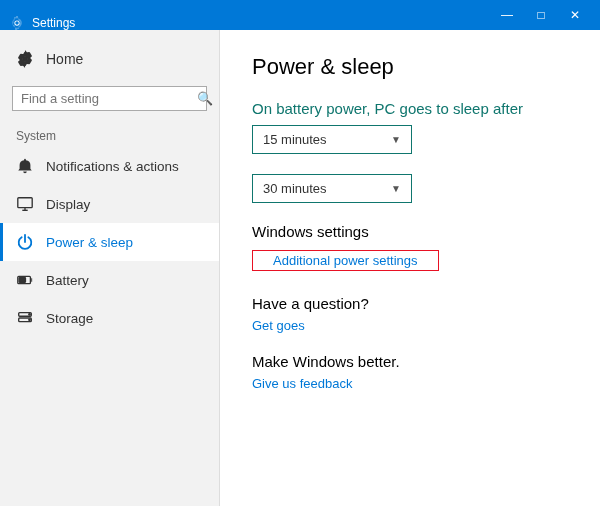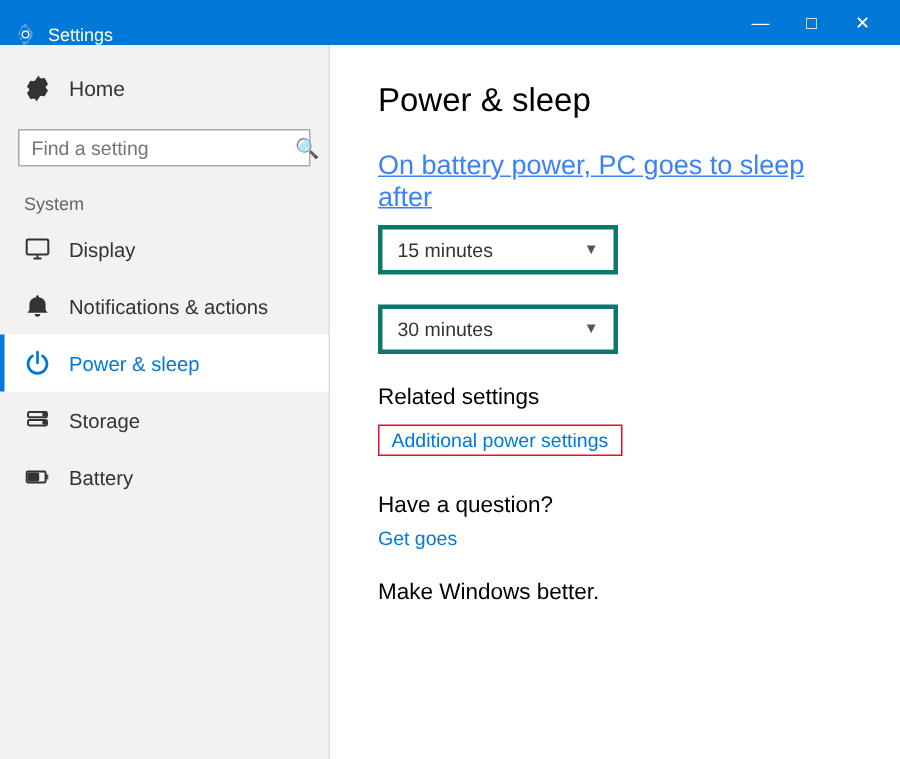--- a/index.html
+++ b/index.html
@@ -118,31 +118,30 @@
     }
 
     .page-title {
       font-size: 22px;
       font-weight: 300;
       color: #000;
       margin-bottom: 20px;
     }
 
     .section-label {
-      font-size: 18px;
-      color: #3b82f6;
+      font-size: 15px;
+      color: #0f766e;
       margin-bottom: 8px;
-      text-decoration: underline;
     }
 
     .dropdown-select {
       display: flex;
       align-items: center;
       justify-content: space-between;
-      border: 3px solid #0f766e;
+      border: 1px solid #0f766e;
       padding: 6px 10px;
       width: 160px;
       cursor: pointer;
       background: white;
       font-size: 13px;
       color: #333;
       margin-bottom: 20px;
     }
     .dropdown-arrow {
       font-size: 10px;
@@ -156,21 +155,21 @@
       margin-bottom: 10px;
     }
 
     .related-link {
       display: inline-block;
       color: #0078d7;
       font-size: 13px;
       text-decoration: none;
       cursor: pointer;
       border: 1.5px solid #e81123;
-      padding: 2px 8px;
+      padding: 2px 20px;
       margin-bottom: 24px;
     }
 
     .have-question-title {
       font-size: 15px;
       font-weight: 400;
       color: #000;
       margin-bottom: 6px;
     }
 
@@ -263,85 +262,86 @@
     </div>
 
     <div class="search-box">
       <input type="text" placeholder="Find a setting" style="">
       <span class="search-icon-char">🔍</span>
     </div>
 
     <div class="sidebar-section-label">System</div>
 
     <div class="sidebar-item">
+      <svg class="icon-bell" viewBox="0 0 20 20" fill="#333">
+        <path d="M10 2a1 1 0 00-1 1v.5A5.5 5.5 0 004 9v4l-1.5 2h15L16 13V9a5.5 5.5 0 00-5-5.5V3a1 1 0 00-1-1zm0 16a2 2 0 002-2H8a2 2 0 002 2z"></path>
+      </svg>
+      <span>Notifications &amp; actions</span>
+    </div>
+
+    <div class="sidebar-item">
       <svg class="icon-monitor" viewBox="0 0 20 20" fill="#333">
         <rect x="2" y="3" width="16" height="11" rx="1" fill="none" stroke="#333" stroke-width="1.5"></rect>
         <line x1="7" y1="17" x2="13" y2="17" stroke="#333" stroke-width="1.5"></line>
         <line x1="10" y1="14" x2="10" y2="17" stroke="#333" stroke-width="1.5"></line>
       </svg>
       <span>Display</span>
     </div>
 
-    <div class="sidebar-item">
-      <svg class="icon-bell" viewBox="0 0 20 20" fill="#333">
-        <path d="M10 2a1 1 0 00-1 1v.5A5.5 5.5 0 004 9v4l-1.5 2h15L16 13V9a5.5 5.5 0 00-5-5.5V3a1 1 0 00-1-1zm0 16a2 2 0 002-2H8a2 2 0 002 2z"></path>
-      </svg>
-      <span>Notifications &amp; actions</span>
-    </div>
-
     <div class="sidebar-item active">
       <svg class="icon-power" viewBox="0 0 20 20">
         <path d="M10 2v8" stroke="#0078d7" stroke-width="2" stroke-linecap="round" fill="none"></path>
         <path d="M6.3 4.7A7 7 0 1013.7 4.7" stroke="#0078d7" stroke-width="2" stroke-linecap="round" fill="none"></path>
       </svg>
       <span>Power &amp; sleep</span>
+    </div>
+
+    <div class="sidebar-item">
+      <svg class="icon-battery" viewBox="0 0 20 20" fill="none" stroke="#333" stroke-width="1.5">
+        <rect x="2" y="6" width="14" height="8" rx="1"></rect>
+        <line x1="16" y1="9" x2="18" y2="9" stroke="#333" stroke-width="1.5"></line>
+        <line x1="16" y1="11" x2="18" y2="11" stroke="#333" stroke-width="1.5"></line>
+        <rect x="3.5" y="7.5" width="7" height="5" rx="0.5" fill="#333"></rect>
+      </svg>
+      <span>Battery</span>
     </div>
 
     <div class="sidebar-item">
       <svg class="icon-storage" viewBox="0 0 20 20" fill="none" stroke="#333" stroke-width="1.5">
         <rect x="3" y="4" width="14" height="4" rx="1"></rect>
         <rect x="3" y="10" width="14" height="4" rx="1"></rect>
         <circle cx="15" cy="6" r="0.8" fill="#333"></circle>
         <circle cx="15" cy="12" r="0.8" fill="#333"></circle>
       </svg>
       <span>Storage</span>
     </div>
 
-    <div class="sidebar-item">
-      <svg class="icon-battery" viewBox="0 0 20 20" fill="none" stroke="#333" stroke-width="1.5">
-        <rect x="2" y="6" width="14" height="8" rx="1"></rect>
-        <line x1="16" y1="9" x2="18" y2="9" stroke="#333" stroke-width="1.5"></line>
-        <line x1="16" y1="11" x2="18" y2="11" stroke="#333" stroke-width="1.5"></line>
-        <rect x="3.5" y="7.5" width="7" height="5" rx="0.5" fill="#333"></rect>
-      </svg>
-      <span>Battery</span>
-    </div>
-
 
 
   </div>
 
   <div class="content">
 
     <h1 class="page-title">Power &amp; sleep</h1>
 
     <p class="section-label">On battery power, PC goes to sleep after</p>
     <div class="dropdown-select">
       <span>15 minutes</span>
       <span class="dropdown-arrow">▼</span>
     </div>
 
     <div class="dropdown-select">
       <span>30 minutes</span>
       <span class="dropdown-arrow">▼</span>
     </div>
 
-    <h2 class="related-settings-title">Related settings</h2>
+    <h2 class="related-settings-title">Windows settings</h2>
     <a class="related-link">Additional power settings</a>
 
     <h2 class="have-question-title">Have a question?</h2>
     <a class="blue-link">Get goes</a>
 
     <h2 class="make-better-title">Make Windows better.</h2>
+    <a class="blue-link">Give us feedback</a>
 
   </div>
 
 </div>
 
 </body></html>

